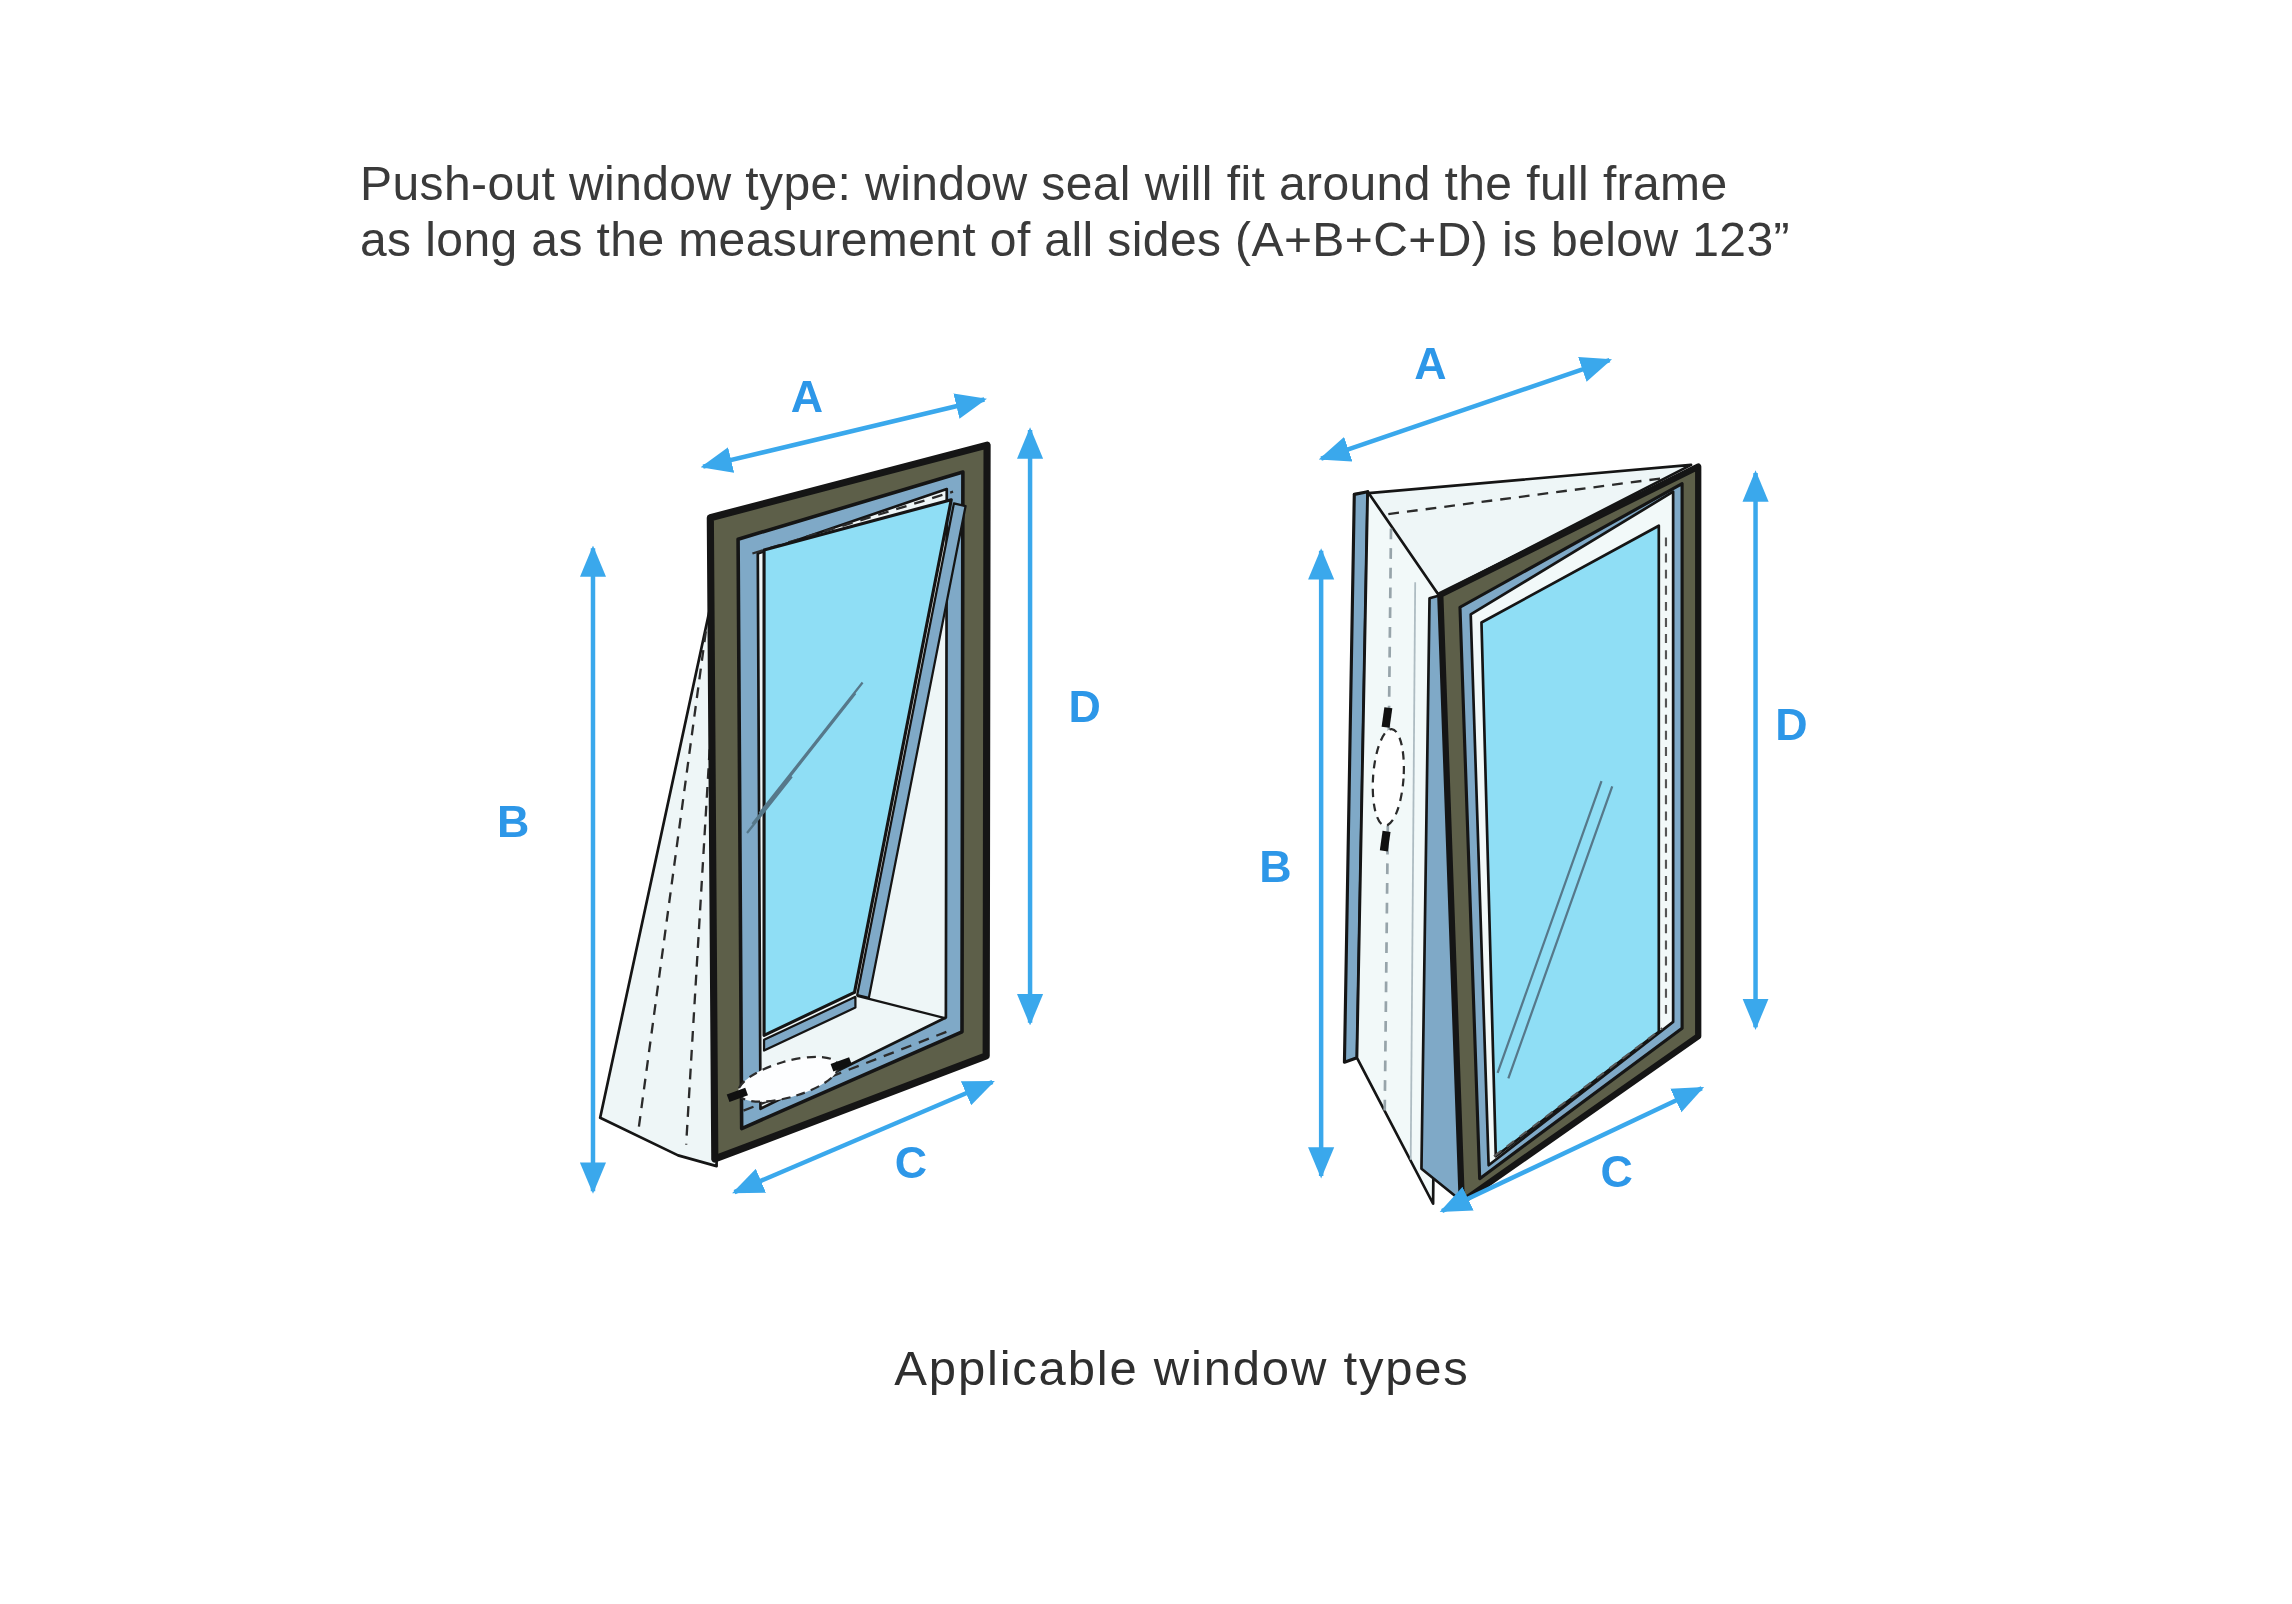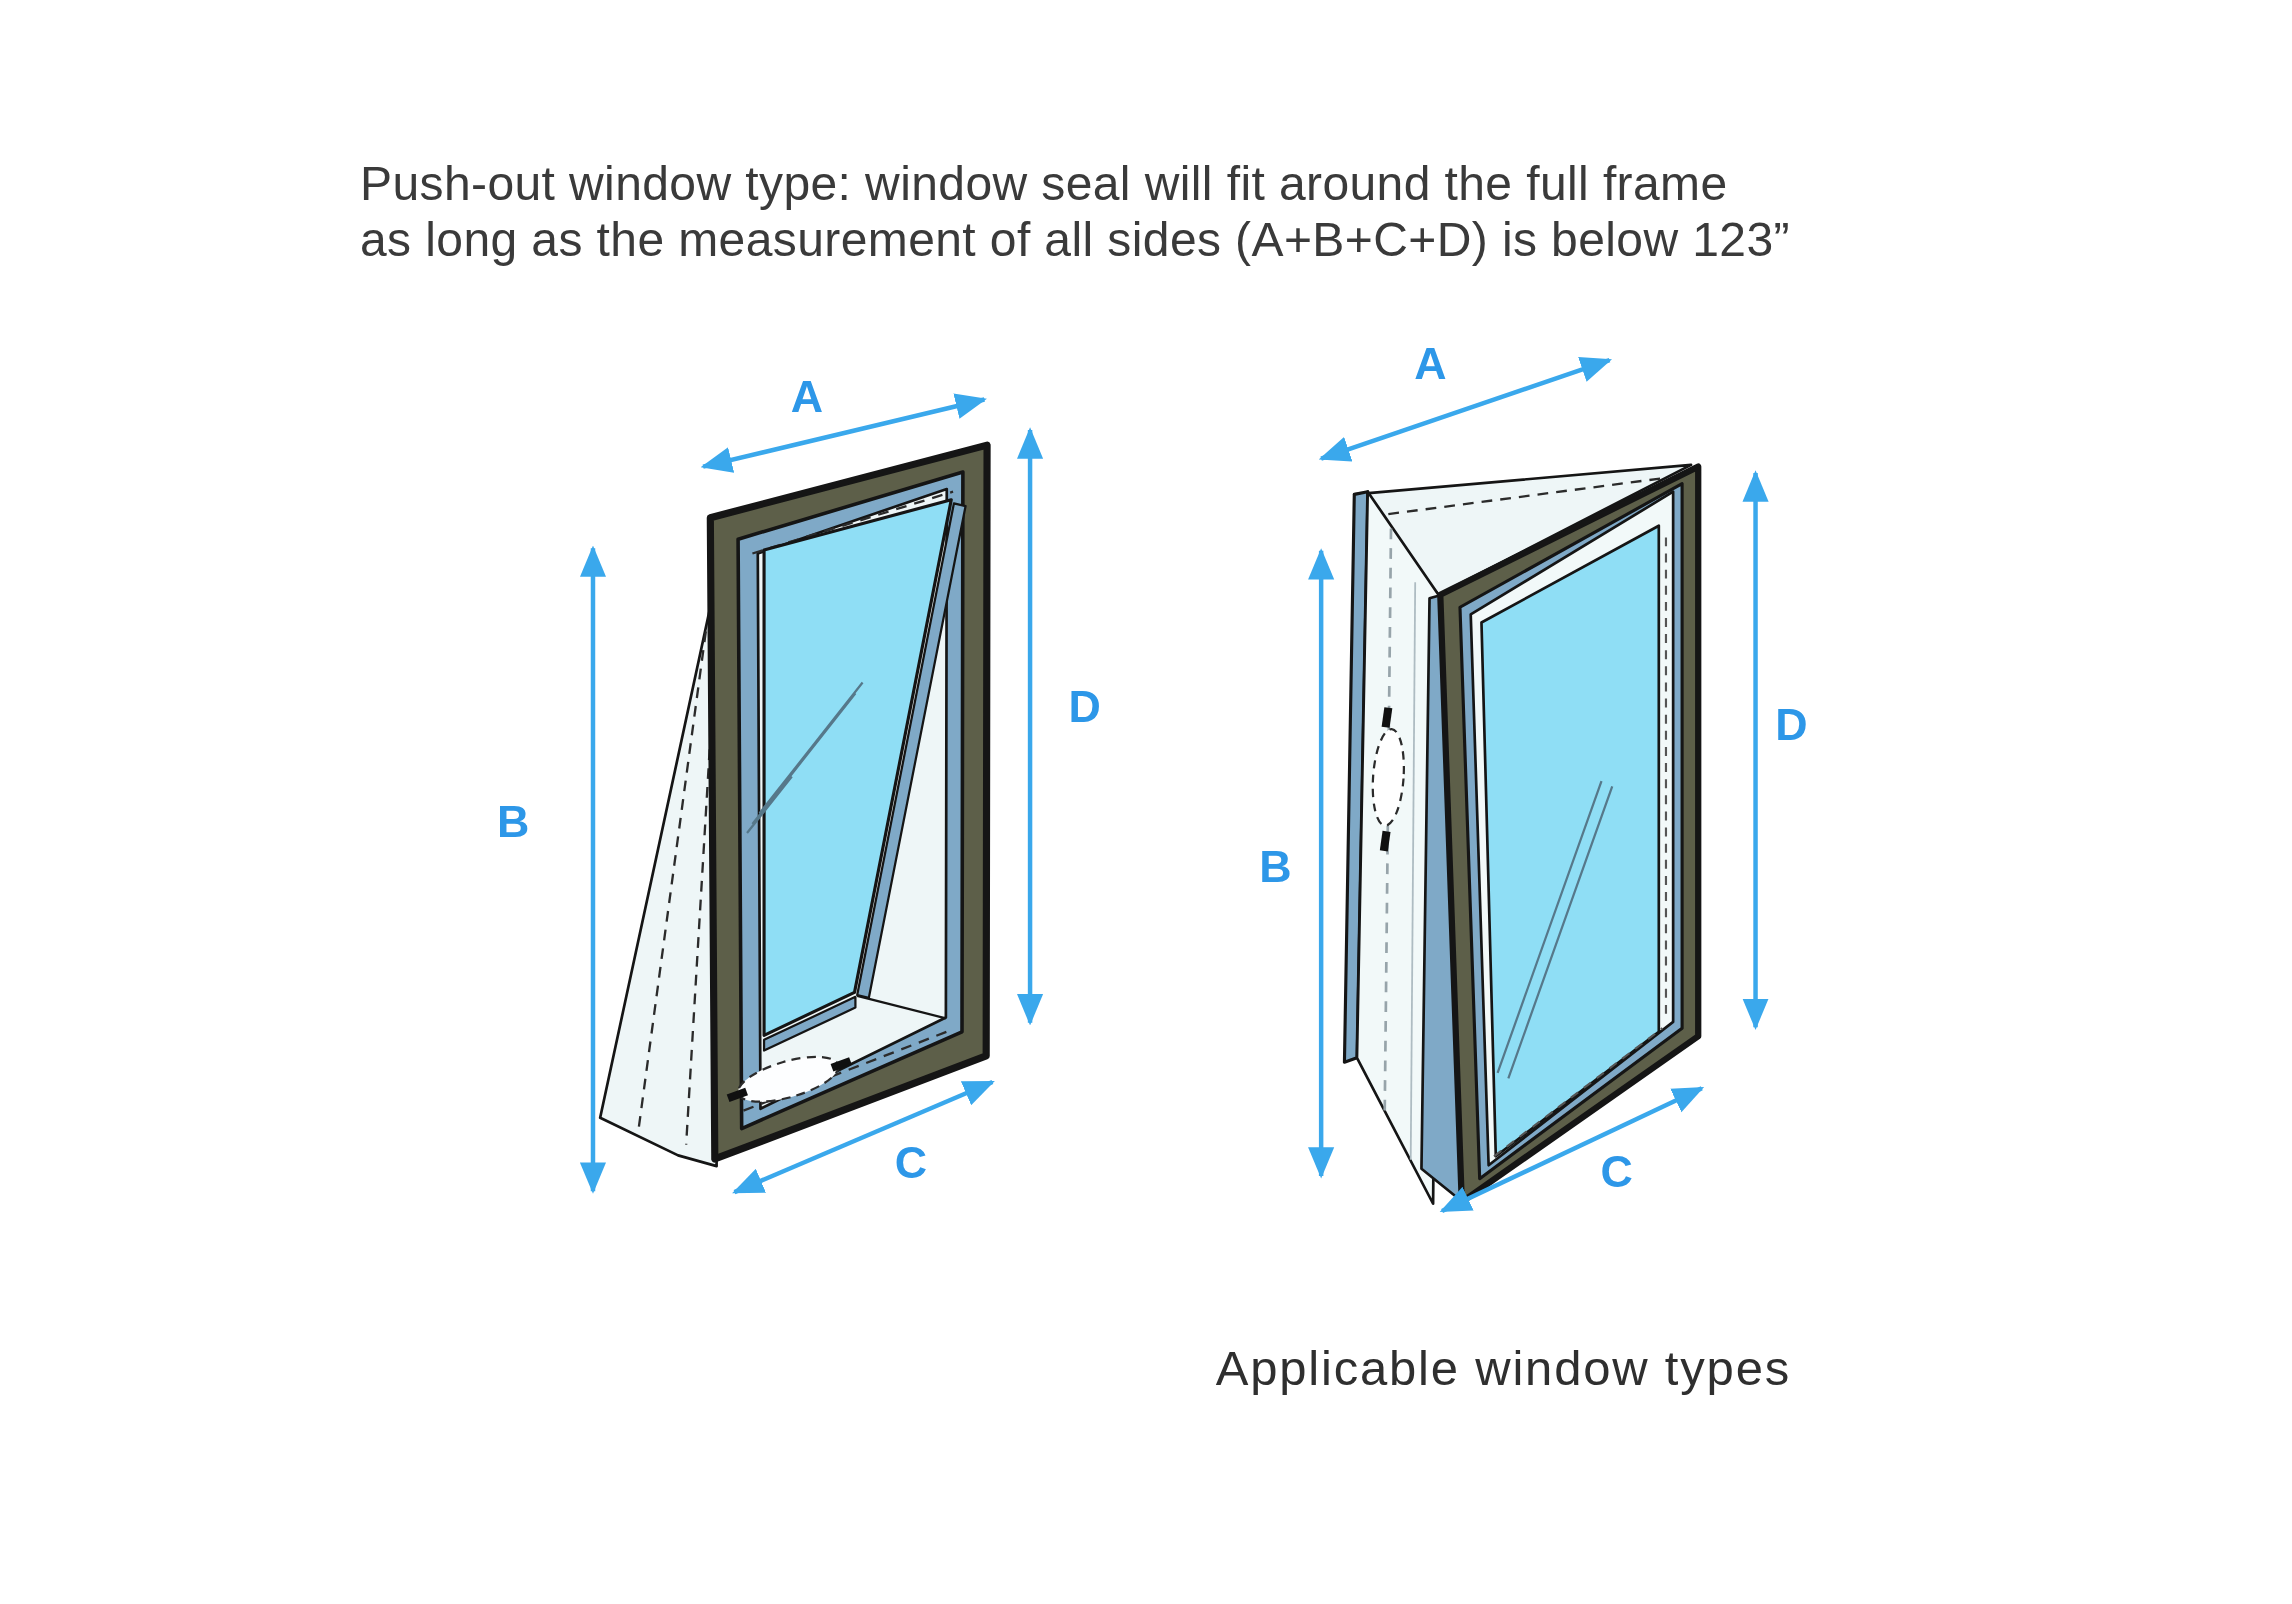--- a/index.html
+++ b/index.html
@@ -2,21 +2,21 @@
 <html style="font-size:14.3px"><head>
 <meta charset="utf-8">
 <style>
   html,body{margin:0;padding:0;background:#ffffff;}
   #page{position:relative;width:2293px;height:1605px;background:#ffffff;overflow:hidden;
         font-family:"Liberation Sans",sans-serif;}
   #art{position:absolute;left:0;top:0;}
   .title{position:absolute;left:360px;top:150px;width:1702px;
          font-size:48px;line-height:56px;letter-spacing:0.4px;
          font-weight:400;color:#3a3a3a;margin-top:6px;}
-  .caption{position:absolute;left:573px;top:1340px;width:1218px;text-align:right;
+  .caption{position:absolute;left:573px;top:1340px;width:1218px;text-align:center;
            font-size:49px;letter-spacing:1.8px;font-weight:400;color:#2f2f2f;}
   .dim-label{font-family:"Liberation Sans",sans-serif;font-weight:bold;font-size:50px;fill:#2d97e8;}
   .arrow{stroke:#3aa8ec;stroke-width:5;fill:none;}
   .outline{stroke:#151515;stroke-linejoin:round;}
   .olive{fill:#5d5f49;}
   .steel{fill:#7fa9c7;}
   .fabric{fill:#eef6f7;}
   .fabric2{fill:#f2f9f9;}
   .glass{fill:#8fdef5;}
   .stitch{stroke:#2b2b2b;stroke-width:2.6;stroke-dasharray:12 9;fill:none;}

